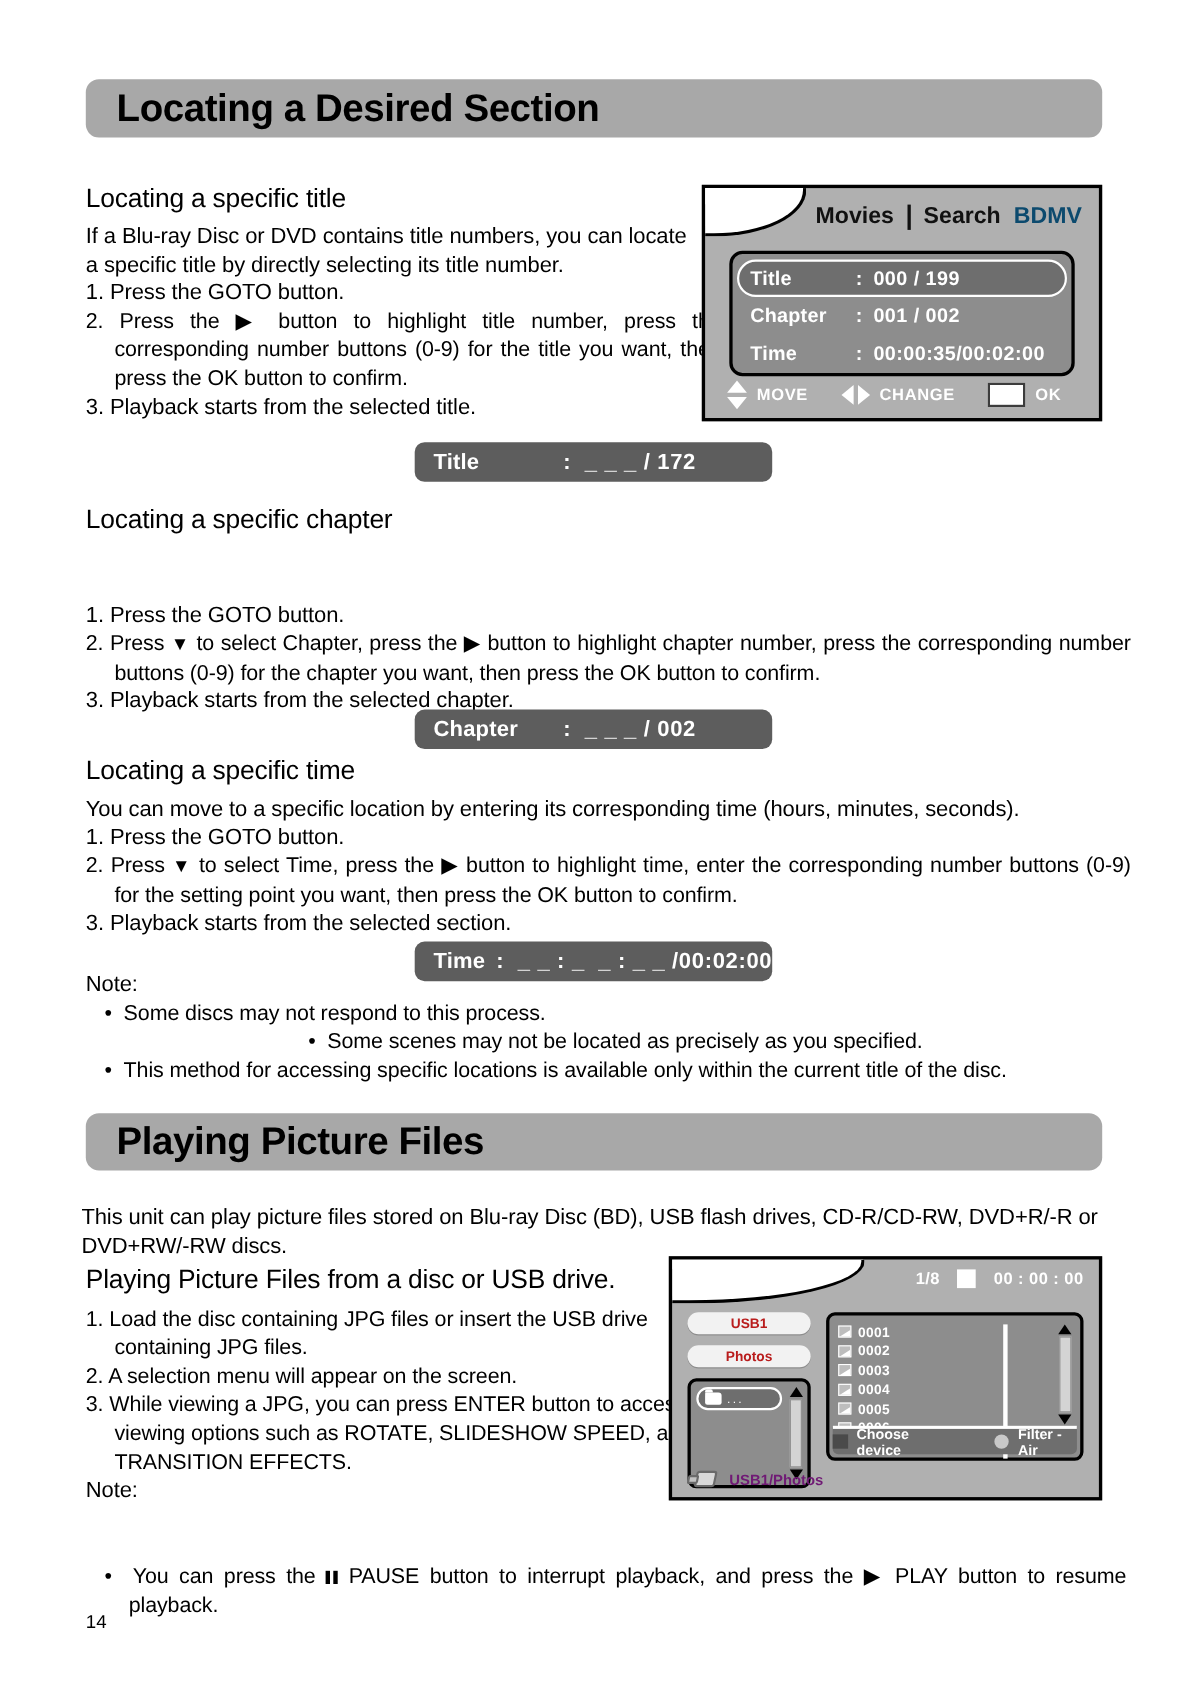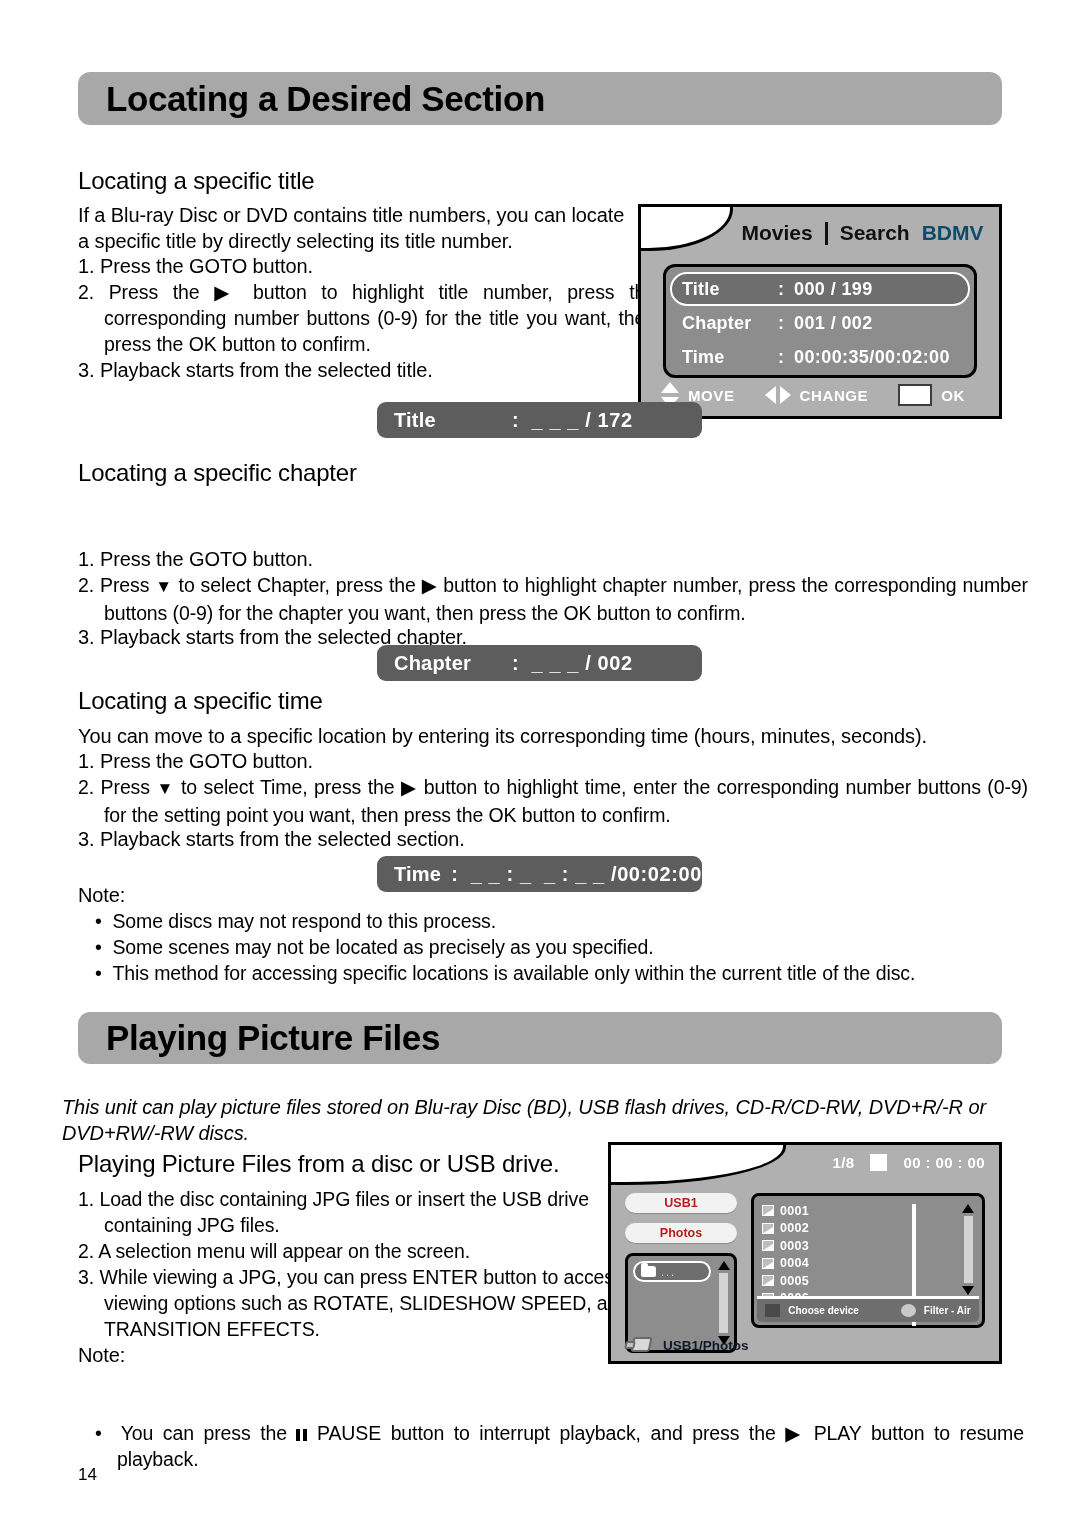--- a/index.html
+++ b/index.html
@@ -327,21 +327,21 @@
     border: 1px solid #8d8d8d;
     box-sizing: border-box;
     margin: 2px 0;
   }
   .usb-foot {
     position: absolute;
     left: 14px;
     bottom: 6px;
     display: flex;
     align-items: center;
-    color: #0f172a;
+    color: #701a75;
     font-size: 13.5px;
     font-weight: bold;
   }
   .usb-ico {
     width: 30px; height: 20px;
     position: relative;
     margin-right: 8px;
   }
   .usb-ico .body {
     position: absolute;
@@ -431,21 +431,21 @@
     right: 3px;
     bottom: 3px;
     height: 23px;
     background: #6e6e6e;
     border-top: 3px solid #fff;
     border-radius: 0 0 5px 5px;
     display: flex;
     align-items: center;
     justify-content: center;
     color: #fff;
-    font-size: 10px;
+    font-size: 13px;
     font-weight: bold;
     gap: 16px;
   }
   .pb-bottom .grp { display: flex; align-items: center; }
   .sw-dark {
     width: 15px; height: 13px;
     background: #4a4a4a;
     margin-right: 8px;
   }
   .sw-light {
@@ -489,21 +489,21 @@
   </div>
 
   <div class="h2" style="left:78px; top:167px;">Locating a specific title</div>
   <div class="para" style="left:78px; top:202px; width:552px;">If a Blu-ray Disc or DVD contains title numbers, you can locate a specific title by directly selecting its title number.</div>
   <div class="para" style="left:78px; top:253px;">1. Press the GOTO button.</div>
   <div class="hang just" style="left:78px; top:279px; width:552px;">
     <span>2. Press the </span><span class="arrow-r"></span><span> button to highlight title number, press the corresponding number buttons (0-9) for the title you want, then press the OK button to confirm.</span>
   </div>
   <div class="para" style="left:78px; top:357px;">3. Playback starts from the selected title.</div>
 
-  <div class="osd" style="left:638px; top:168px; width:364px; height:215px;margin-top:36px;">
+  <div class="osd" style="left:638px; top:168px; width:364px; height:215px;">
     <div class="osd-corner"></div>
     <div class="osd-tabs">
       <span class="t1">Movies</span>
       <span class="divider"></span>
       <span class="t2">Search</span>
       <span class="t3">BDMV</span>
     </div>
 
     <div class="osd-box">
       <div class="osd-row sel">
@@ -566,32 +566,32 @@
 
   <div class="valbar" style="left:377px; top:856px; width:325px;">
     <span class="lbl">Time</span>
     <span class="val">:  _ _ : _  _ : _ _ /00:02:00</span>
   </div>
 
   <div class="para" style="left:78px; top:882px;">Note:</div>
   <div class="hang dot" style="left:95px; top:908px; width:907px;">
     <span>•&nbsp;&nbsp;</span><span>Some discs may not respond to this process.</span>
   </div>
-  <div class="hang dot" style="left:95px; top:934px; width:907px;">
+  <div class="hang dot" style="left:95px; top:934px; width:907px;text-align:center;">
     <span>•&nbsp;&nbsp;</span><span>Some scenes may not be located as precisely as you specified.</span>
   </div>
   <div class="hang dot" style="left:95px; top:960px; width:907px;">
     <span>•&nbsp;&nbsp;</span><span>This method for accessing specific locations is available only within the current title of the disc.</span>
   </div>
 
   <div class="banner" style="top:1012px; height:52px;">
     <div class="banner-text">Playing Picture Files</div>
   </div>
 
-  <div class="para just" style="left:62px; top:1094px; width:924px;font-style:italic;">This unit can play picture files stored on Blu-ray Disc (BD), USB flash drives, CD-R/CD-RW, DVD+R/-R or DVD+RW/-RW discs.</div>
+  <div class="para just" style="left:74px; top:1094px; width:924px;">This unit can play picture files stored on Blu-ray Disc (BD), USB flash drives, CD-R/CD-RW, DVD+R/-R or DVD+RW/-RW discs.</div>
   <div class="h2" style="left:78px; top:1150px;">Playing Picture Files from a disc or USB drive.</div>
   <div class="hang" style="left:78px; top:1186px; width:530px;">1. Load the disc containing JPG files or insert the USB drive containing JPG files.</div>
   <div class="hang" style="left:78px; top:1238px; width:530px;">2. A selection menu will appear on the screen.</div>
   <div class="hang" style="left:78px; top:1264px; width:530px;">3. While viewing a JPG, you can press ENTER button to access viewing options such as ROTATE, SLIDESHOW SPEED, and TRANSITION EFFECTS.</div>
 
   <div class="para" style="left:78px; top:1342px;">Note:</div>
   <div class="hang dot just" style="left:95px; top:1420px; width:907px;">
     <span>•&nbsp;&nbsp;</span><span>You can press the </span><span class="pause-ico"></span><span> PAUSE button to interrupt playback, and press the </span><span class="arrow-r"></span><span> PLAY button to resume playback.</span>
   </div>
 

